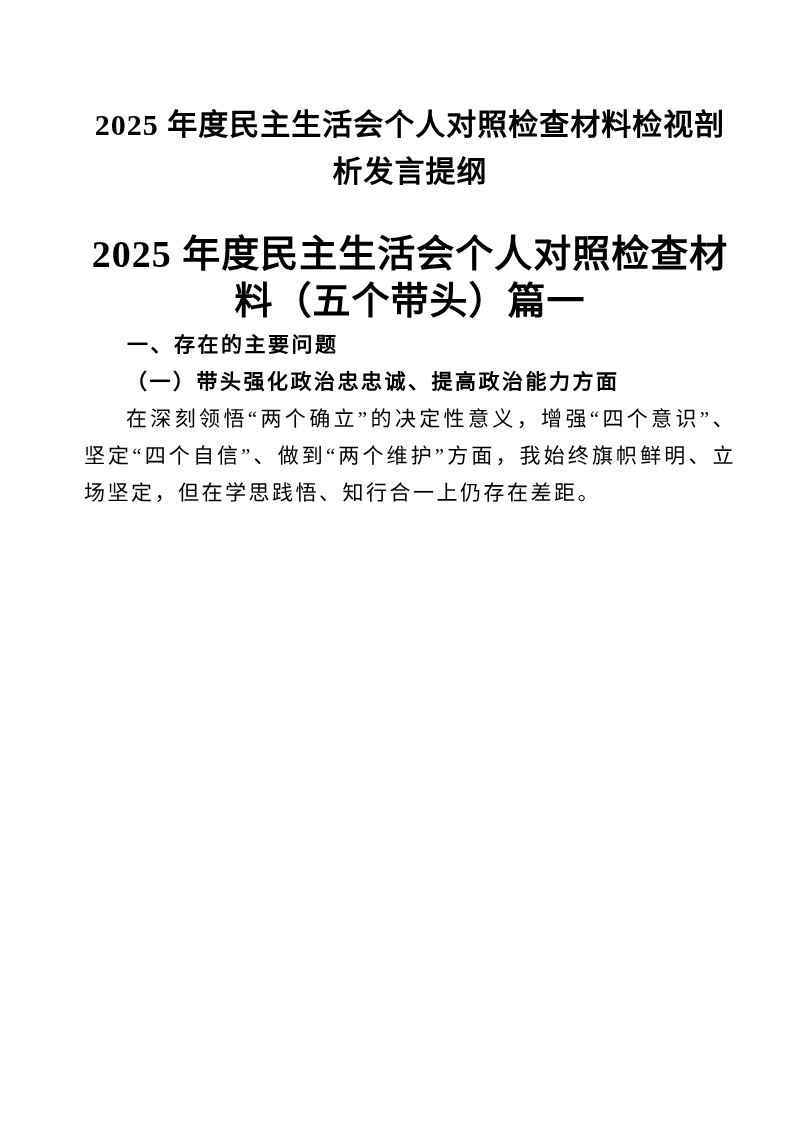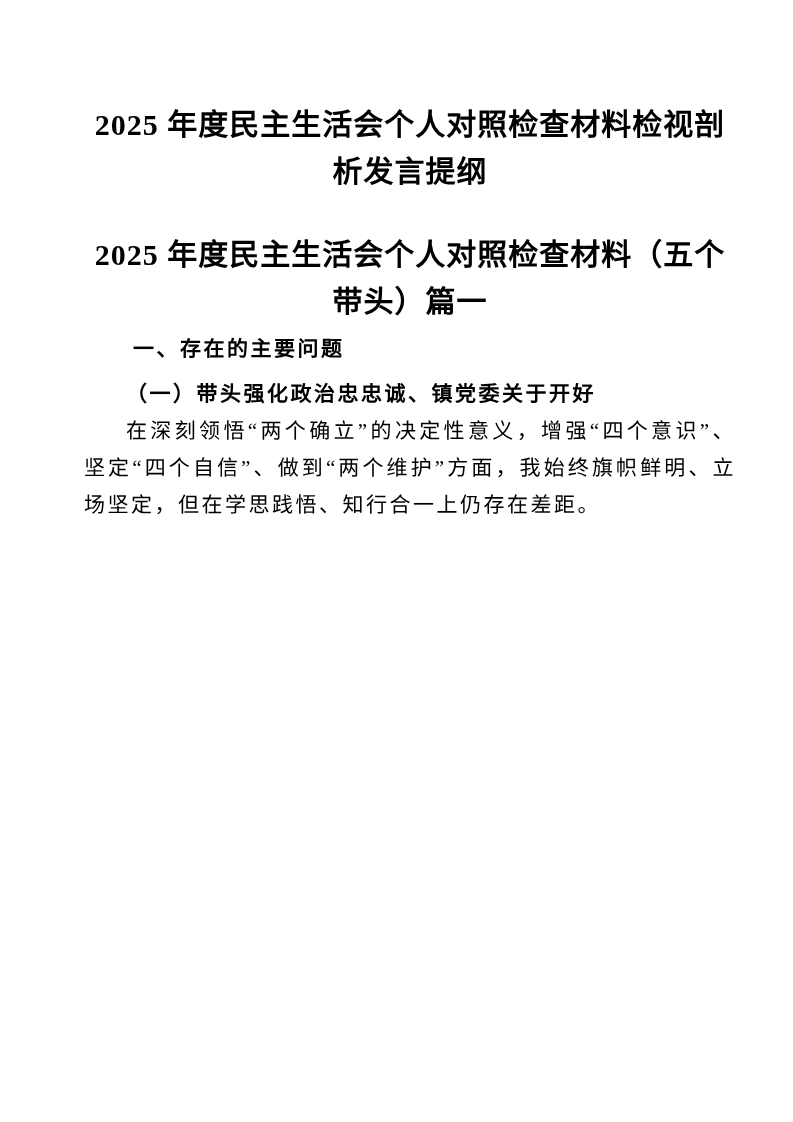--- a/index.html
+++ b/index.html
@@ -33,40 +33,40 @@
     font-weight: 400;
     font-size: 21px;
     line-height: 36px;
     letter-spacing: 1px;
     text-align: center;
   }
   .article-title {
     margin: 36px 0 0 0;
     font-family: "Liberation Serif", "DejaVu Serif", serif;
     font-weight: 600;
-    font-size: 30px;
+    font-size: 38px;
     line-height: 47px;
     letter-spacing: 1px;
     text-align: center;
   }
   .body-text {
     margin: 0;
     font-size: 21px;
     line-height: 37px;
     letter-spacing: 2.5px;
     text-align: justify;
     text-align-last: left;
     text-indent: 2em;
   }
   .first-para {
     margin-top: 26px;
   }
   .section-heading {
-    margin: 7px;
-    font-family: Liberation Mono, monospace;
+    margin: 1px;
+    font-family: Liberation Sans, sans-serif;
     font-weight: 700;
     font-size: 21px;
     line-height: 37px;
     letter-spacing: 2.5px;
     text-indent: 2em;
   }
   .subsection-heading {
     margin: 0;
     font-family: "Liberation Serif", "DejaVu Serif", serif;
     font-weight: 700;
@@ -85,18 +85,18 @@
 <div class="page">
 
   <h1 class="doc-title">2025 年度民主生活会个人对照检查材料检视剖析发言提纲</h1>
 
 
   <h2 class="article-title">2025 年度民主生活会个人对照检查材料（五个带头）篇一</h2>
 
 
   <h3 class="section-heading">一、存在的主要问题</h3>
 
-  <h4 class="subsection-heading">（一）带头强化政治忠忠诚、镇党委关于开好</h4>
+  <h4 class="subsection-heading">（一）带头强化政治忠忠诚、提高政治能力方面</h4>
 
   <p class="body-text">在深刻领悟“两个确立”的决定性意义，增强“四个意识”、坚定“四个自信”、做到“两个维护”方面，我始终旗帜鲜明、立场坚定，但在学思践悟、知行合一上仍存在差距。</p>
 
 
 </div>
 
 </body></html>

